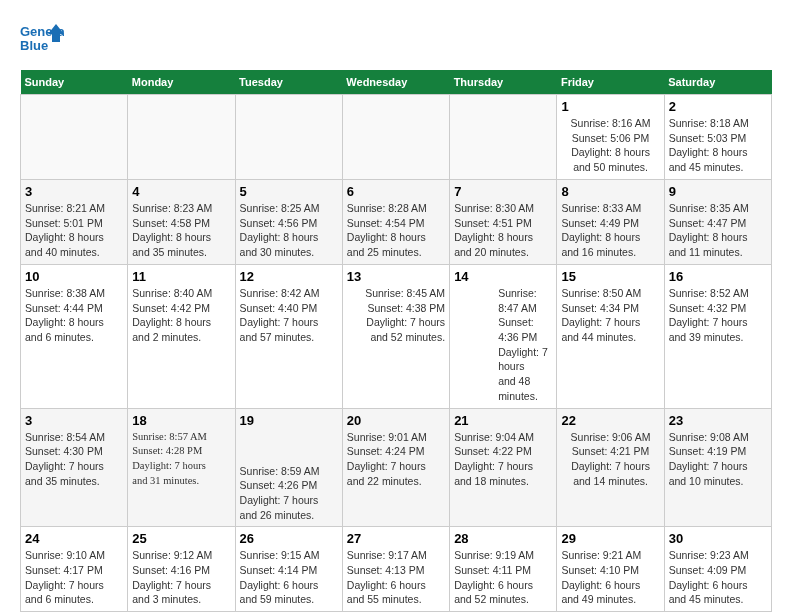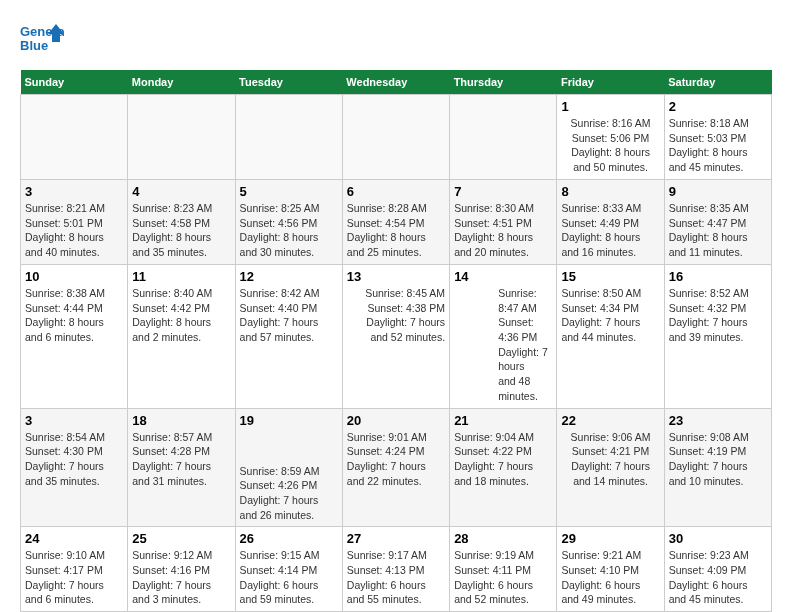--- a/index.html
+++ b/index.html
@@ -227,21 +227,21 @@
       <tr>
         <td>
           <div class="day-number">3</div>
           <div class="day-info" style="white-space: pre-line;">Sunrise: 8:54 AM
 Sunset: 4:30 PM
 Daylight: 7 hours
 and 35 minutes.</div>
         </td>
         <td>
           <div class="day-number">18</div>
-          <div class="day-info" style="white-space: pre-line;">Sunrise: 8:57 AM
+          <div class="day-info" style="white-space: pre-line; font-family: Liberation Serif, serif;">Sunrise: 8:57 AM
 Sunset: 4:28 PM
 Daylight: 7 hours
 and 31 minutes.</div>
         </td>
         <td>
           <div class="day-number">19</div>
           <div class="day-info" style="white-space: pre-line; margin-top: 36px;">Sunrise: 8:59 AM
 Sunset: 4:26 PM
 Daylight: 7 hours
 and 26 minutes.</div>

